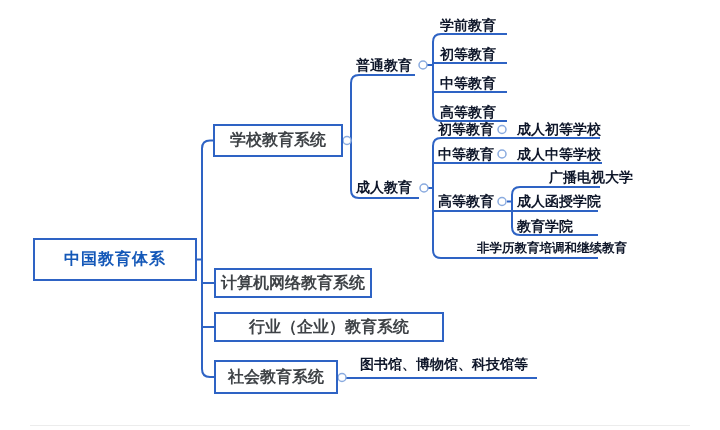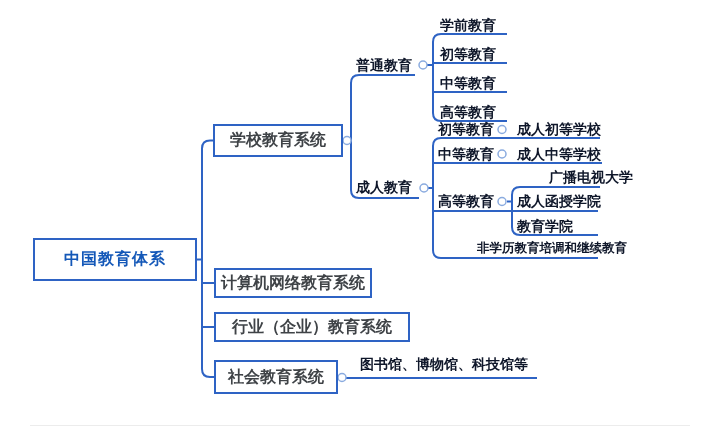--- a/index.html
+++ b/index.html
@@ -63,21 +63,21 @@
       <circle cx="502" cy="154" r="4"></circle>
       <circle cx="502" cy="201.5" r="4"></circle>
       <circle cx="342" cy="377.5" r="4"></circle>
     </g>
   </svg>
 
   <div class="box-node root-node" style="left:33px; top:238px; width:164px; height:43px;">中国教育体系</div>
 
   <div class="box-node f16" style="left:213px; top:124px; width:130px; height:33px;">学校教育系统</div>
   <div class="box-node f16" style="left:214px; top:268px; width:158px; height:30px;">计算机网络教育系统</div>
-  <div class="box-node f16" style="left:214px; top:312px; width:196px; height:30px;">行业（企业）教育系统</div>
+  <div class="box-node f16" style="left:214px; top:312px; width:230px; height:30px;">行业（企业）教育系统</div>
   <div class="box-node f16" style="left:214px; top:360px; width:124px; height:34px;">社会教育系统</div>
 
   <div class="line-node f14" style="left:356px; top:58px;">普通教育</div>
   <div class="line-node f14" style="left:440px; top:18px;">学前教育</div>
   <div class="line-node f14" style="left:440px; top:47px;">初等教育</div>
   <div class="line-node f14" style="left:440px; top:76px;">中等教育</div>
   <div class="line-node f14" style="left:440px; top:105px;">高等教育</div>
 
   <div class="line-node f14" style="left:356px; top:181px;font-family:Liberation Serif, serif;">成人教育</div>
   <div class="line-node f14" style="left:438px; top:122px;">初等教育</div>

